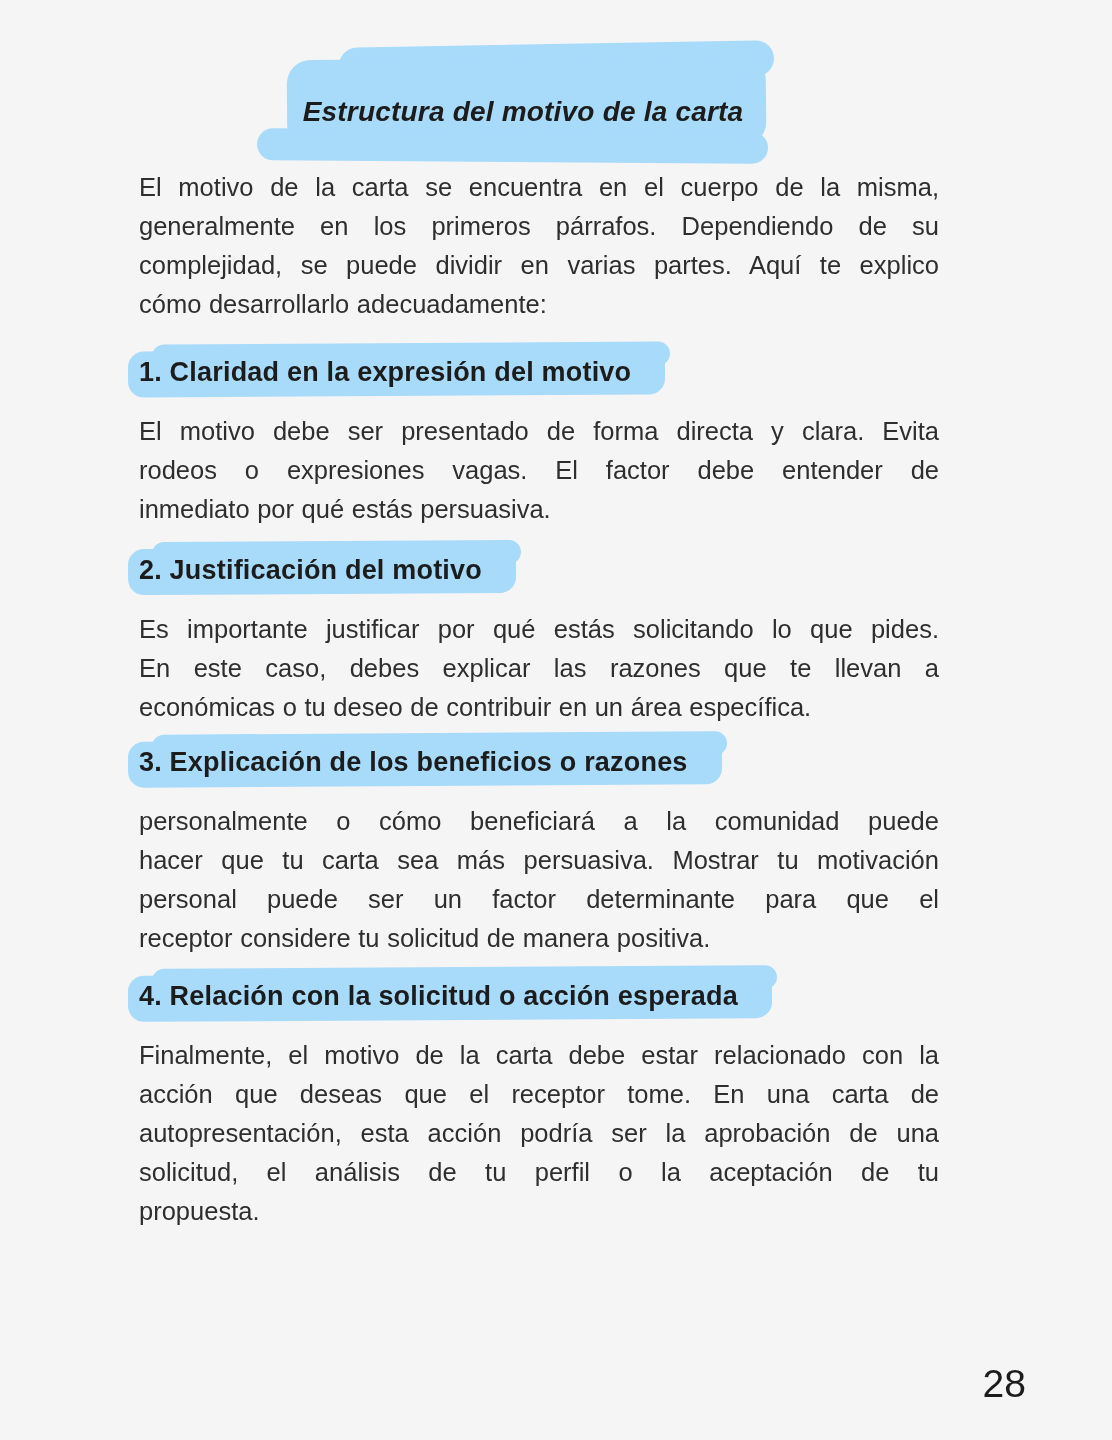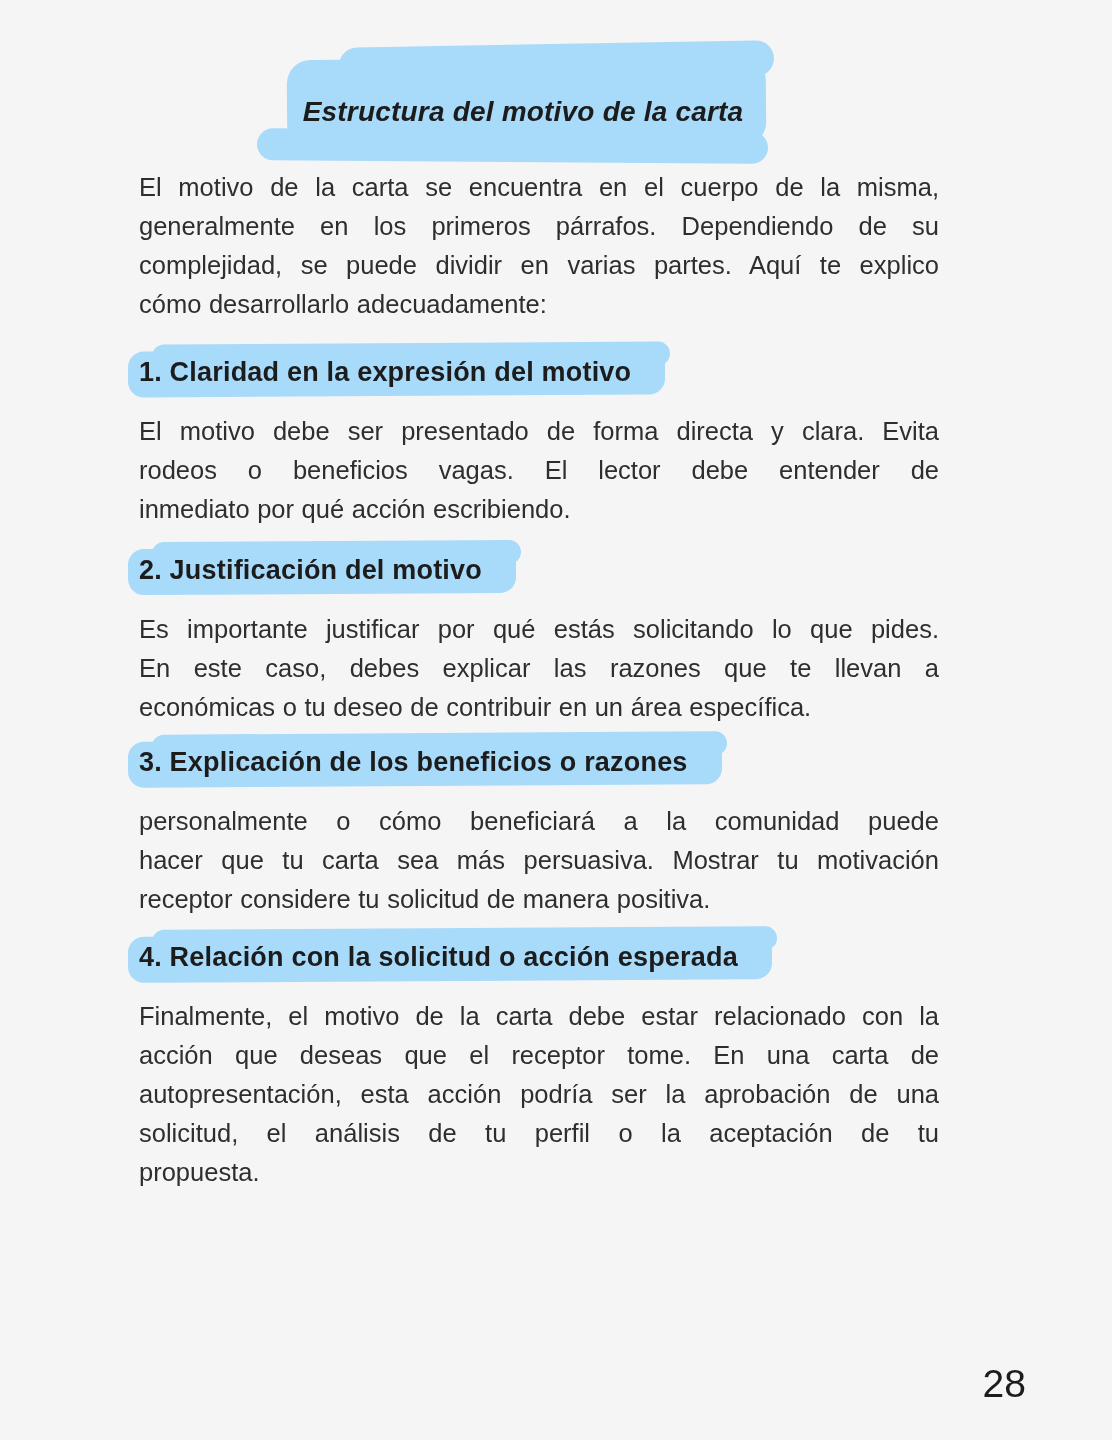--- a/index.html
+++ b/index.html
@@ -127,22 +127,22 @@
       <div class="tline">complejidad, se puede dividir en varias partes. Aquí te explico</div>
       <div class="tline tline-last">cómo desarrollarlo adecuadamente:</div>
     </div>
 
   <div class="sec sec-1">
     <div class="sec-heading">
       <span class="hl">1. Claridad en la expresión del motivo</span>
     </div>
     <div class="para sec-body">
         <div class="tline">El motivo debe ser presentado de forma directa y clara. Evita</div>
-        <div class="tline">rodeos o beneficios vagas. El lector debe entender de</div>
-        <div class="tline tline-last">inmediato por qué acción escribiendo.</div>
+        <div class="tline">rodeos o expresiones vagas. El factor debe entender de</div>
+        <div class="tline tline-last">inmediato por qué estás persuasiva.</div>
       </div>
   </div>
 
   <div class="sec sec-2">
     <div class="sec-heading">
       <span class="hl">2. Justificación del motivo</span>
     </div>
     <div class="para sec-body">
         <div class="tline">Es importante justificar por qué estás solicitando lo que pides.</div>
         <div class="tline">En este caso, debes explicar las razones que te llevan a</div>
@@ -150,20 +150,21 @@
       </div>
   </div>
 
   <div class="sec sec-3">
     <div class="sec-heading">
       <span class="hl">3. Explicación de los beneficios o razones</span>
     </div>
     <div class="para sec-body">
         <div class="tline">personalmente o cómo beneficiará a la comunidad puede</div>
         <div class="tline">hacer que tu carta sea más persuasiva. Mostrar tu motivación</div>
+        <div class="tline">personal puede ser un factor determinante para que el</div>
         <div class="tline tline-last">receptor considere tu solicitud de manera positiva.</div>
       </div>
   </div>
 
   <div class="sec sec-4">
     <div class="sec-heading">
       <span class="hl">4. Relación con la solicitud o acción esperada</span>
     </div>
     <div class="para sec-body">
         <div class="tline">Finalmente, el motivo de la carta debe estar relacionado con la</div>

